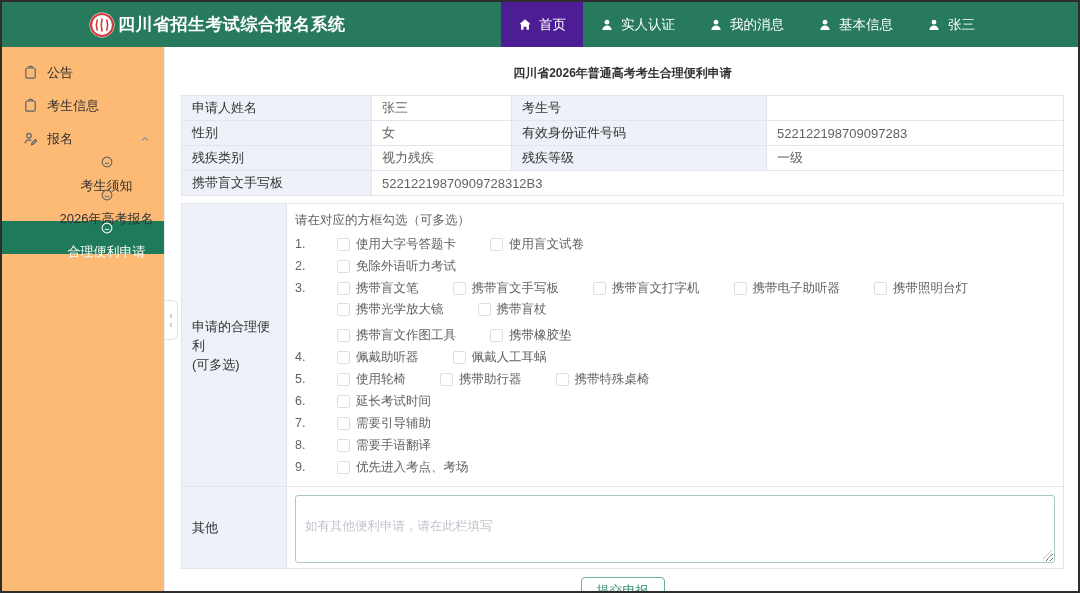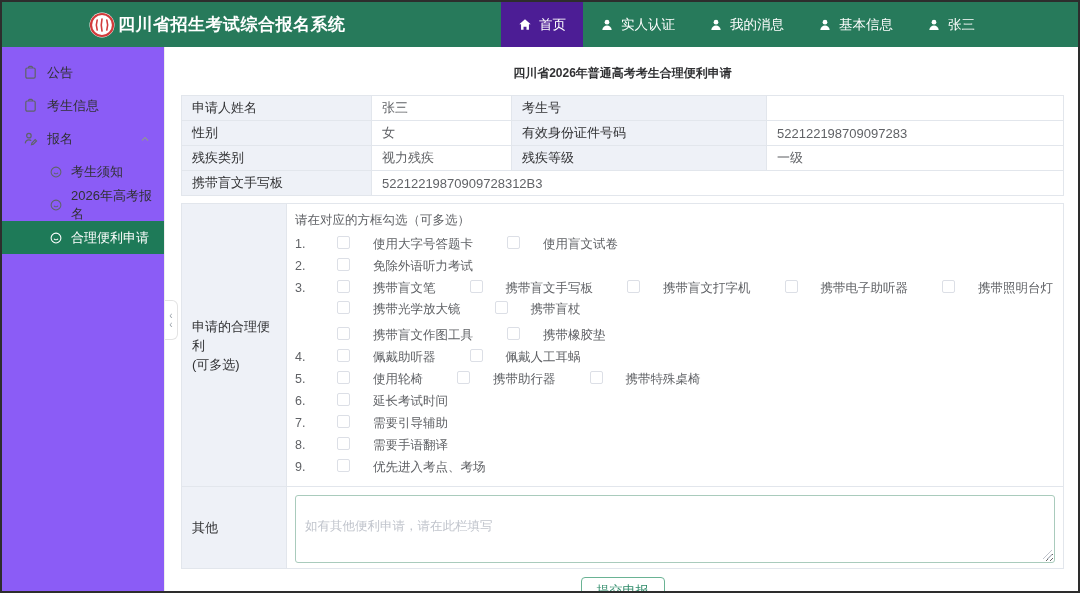--- a/index.html
+++ b/index.html
@@ -12,25 +12,25 @@
   .brand { display:flex; align-items:center; gap:2px; padding-left:86px; }
   .brand-title { color:#fff; font-weight:bold; font-size:17px; letter-spacing:.5px; }
   .top-nav { margin-left:auto; margin-right:86px; display:flex; height:100%; }
   .nav-item { display:flex; align-items:center; gap:7px; padding:0 17px; color:#fff;
               font-size:13.5px; cursor:pointer; white-space:nowrap; }
   .nav-item.active { background:#4c1d95; }
   .nav-item svg { display:block; }
 
   
   .body { flex:1; display:flex; position:relative; min-height:0; }
-  .sidebar { width:163px; flex-shrink:0; background:#8b5cf6; border-right:1px solid #ededed; padding-top:9px; }
+  .sidebar { width:163px; flex-shrink:0; background:#fdba74; border-right:1px solid #ededed; padding-top:9px; }
   .side-item { height:33px; display:flex; align-items:center; gap:9px; padding-left:21px;
                font-size:13px; color:#303133; cursor:pointer; }
   .side-sub  { height:33px; display:flex; align-items:center; gap:8px; padding-left:47px;
-               font-size:13px; color:#303133; cursor:pointer; }
+               font-size:13px; color:#303133; cursor:pointer;flex-direction:column; }
   .side-sub.active { background:#1e7a58; color:#fff; }
   .side-icon { display:flex; flex-shrink:0; }
   .chev-up { margin-left:auto; margin-right:13px; display:flex; }
 
   .collapse-handle { position:absolute; left:163px; top:253px; width:13px; height:40px;
                      background:#fff; border:1px solid #e3e3e3; border-left:none;
                      border-radius:0 6px 6px 0; display:flex; flex-direction:column;
                      align-items:center; justify-content:center; color:#98a0a8;
                      font-size:10px; line-height:9px; cursor:pointer; }
 
@@ -46,21 +46,21 @@
 
   .form-table { margin-top:7px; font-size:12.5px; }
   .form-table td { border:1px solid #e2e6ec; vertical-align:middle; }
   .form-label { width:105px; background:#eef1f7; color:#303133; padding:0 10px; font-size:13px; line-height:19px; }
   .form-content { background:#fff; padding:8px 8px 5px; color:#606266; }
 
   .instruction { margin-bottom:8px; line-height:16px; }
   .group { display:flex; align-items:flex-start; margin-bottom:6px; }
   .group .num { width:22px; flex-shrink:0; line-height:16px; }
   .opts { display:flex; flex-wrap:wrap; column-gap:14px; row-gap:5px; flex:1; min-width:0; }
-  .opt { display:flex; gap:23px; white-space:nowrap; line-height:16px; cursor:pointer;padding-left:20px; }
+  .opt { display:flex; align-items:center; gap:6px; white-space:nowrap; line-height:16px; cursor:pointer;padding-left:20px; }
   .cb { width:13px; height:13px; border:1px solid #dcdfe6; border-radius:2px; background:#fff; flex-shrink:0; }
   .flex-break { flex-basis:100%; height:0; }
 
   .ta-wrap { position:relative; }
   .ta-wrap textarea { width:100%; height:68px; border:1px solid #a9cbbc; border-radius:3px;
                       resize:vertical; padding:22px 9px; font-family:inherit; font-size:12.5px;
                       color:#606266; outline:none; display:block; }
   .ta-wrap textarea::placeholder { color:#c0c4cc; }
   .ta-wrap::after { content:""; position:absolute; right:3px; bottom:4px; width:9px; height:9px;
                     pointer-events:none;

